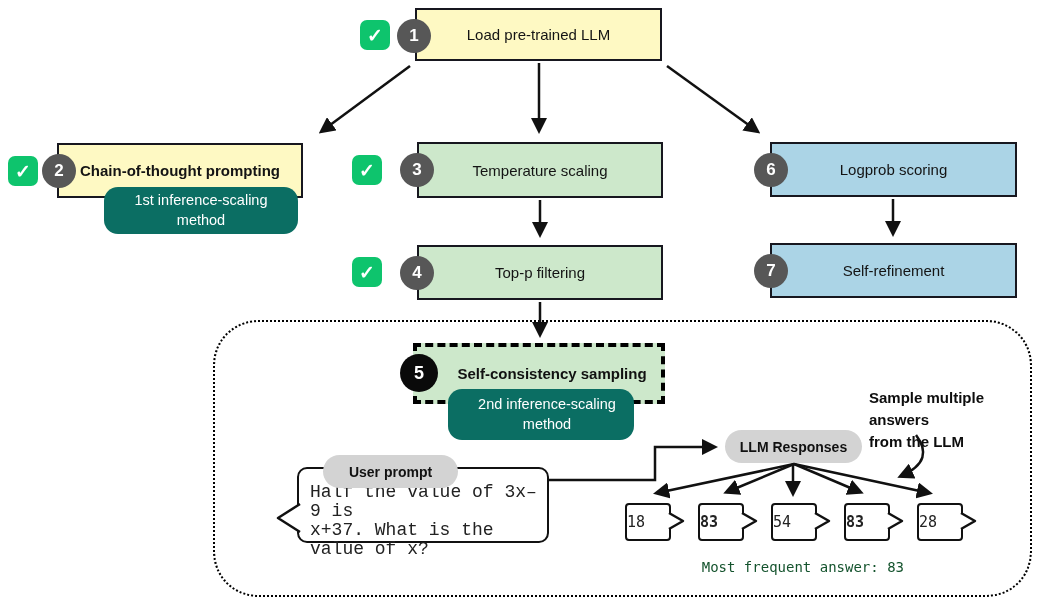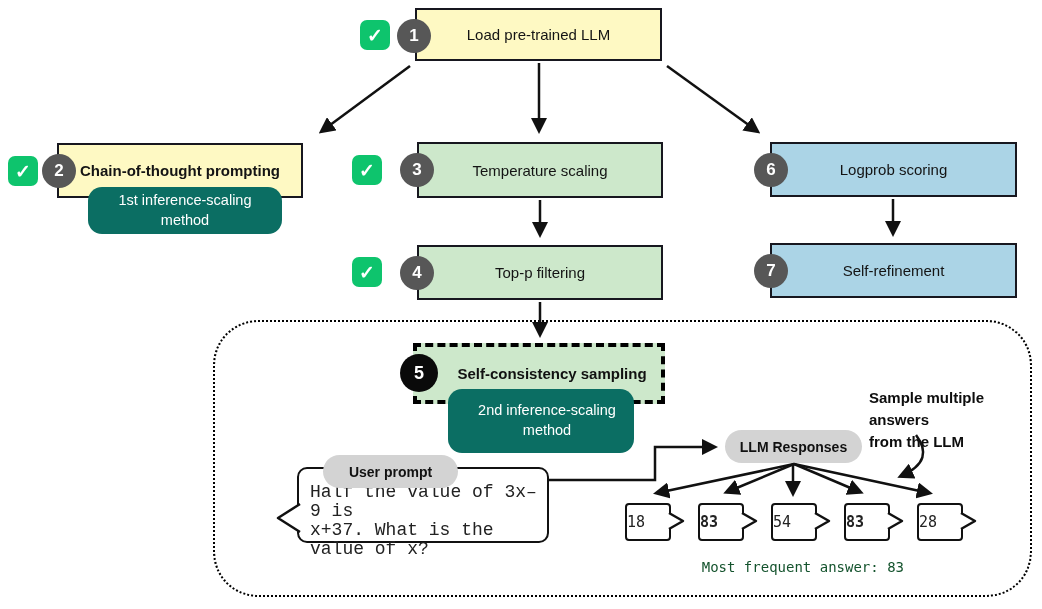--- a/index.html
+++ b/index.html
@@ -91,21 +91,21 @@
 
   <div class="check" style="left:8px;top:156px;">
       <span>✓</span>
     </div>
   <div class="numcircle" style="left:42px;top:154px;">
       <span>2</span>
     </div>
   <div class="node purple bold" style="left:57px;top:143px;width:246px;height:55px;">
     <span>Chain-of-thought prompting</span>
   </div>
-  <div class="badge" style="left:88px;top:187px;width:194px;height:47px;">
+  <div class="badge" style="left:104px;top:187px;width:194px;height:47px;">
     <span>1st inference-scaling method</span>
   </div>
 
   <div class="check" style="left:352px;top:155px;">
       <span>✓</span>
     </div>
   <div class="numcircle" style="left:400px;top:153px;">
       <span>3</span>
     </div>
   <div class="node green" style="left:417px;top:142px;width:246px;height:56px;">
@@ -135,21 +135,21 @@
   <div class="node blue" style="left:770px;top:243px;width:247px;height:55px;">
     <span>Self-refinement</span>
   </div>
 
   <div class="numcircle black" style="left:400px;top:354px;">
       <span>5</span>
     </div>
   <div id="sc-box">
     <span class="lbl">Self-consistency sampling</span>
   </div>
-  <div class="badge" style="left:448px;top:389px;width:186px;height:64px;padding-left:28px;">
+  <div class="badge" style="left:448px;top:389px;width:186px;height:51px;padding-left:28px;">
     <span>2nd inference-scaling method</span>
   </div>
 
   <div id="prompt-bubble">
     <div id="prompt-text">
       <div>Half the value of 3x–9 is</div>
       <div>x+37. What is the value of x?</div>
     </div>
   </div>
   <div class="pill" style="left:323px;top:455px;width:135px;height:33px;">

